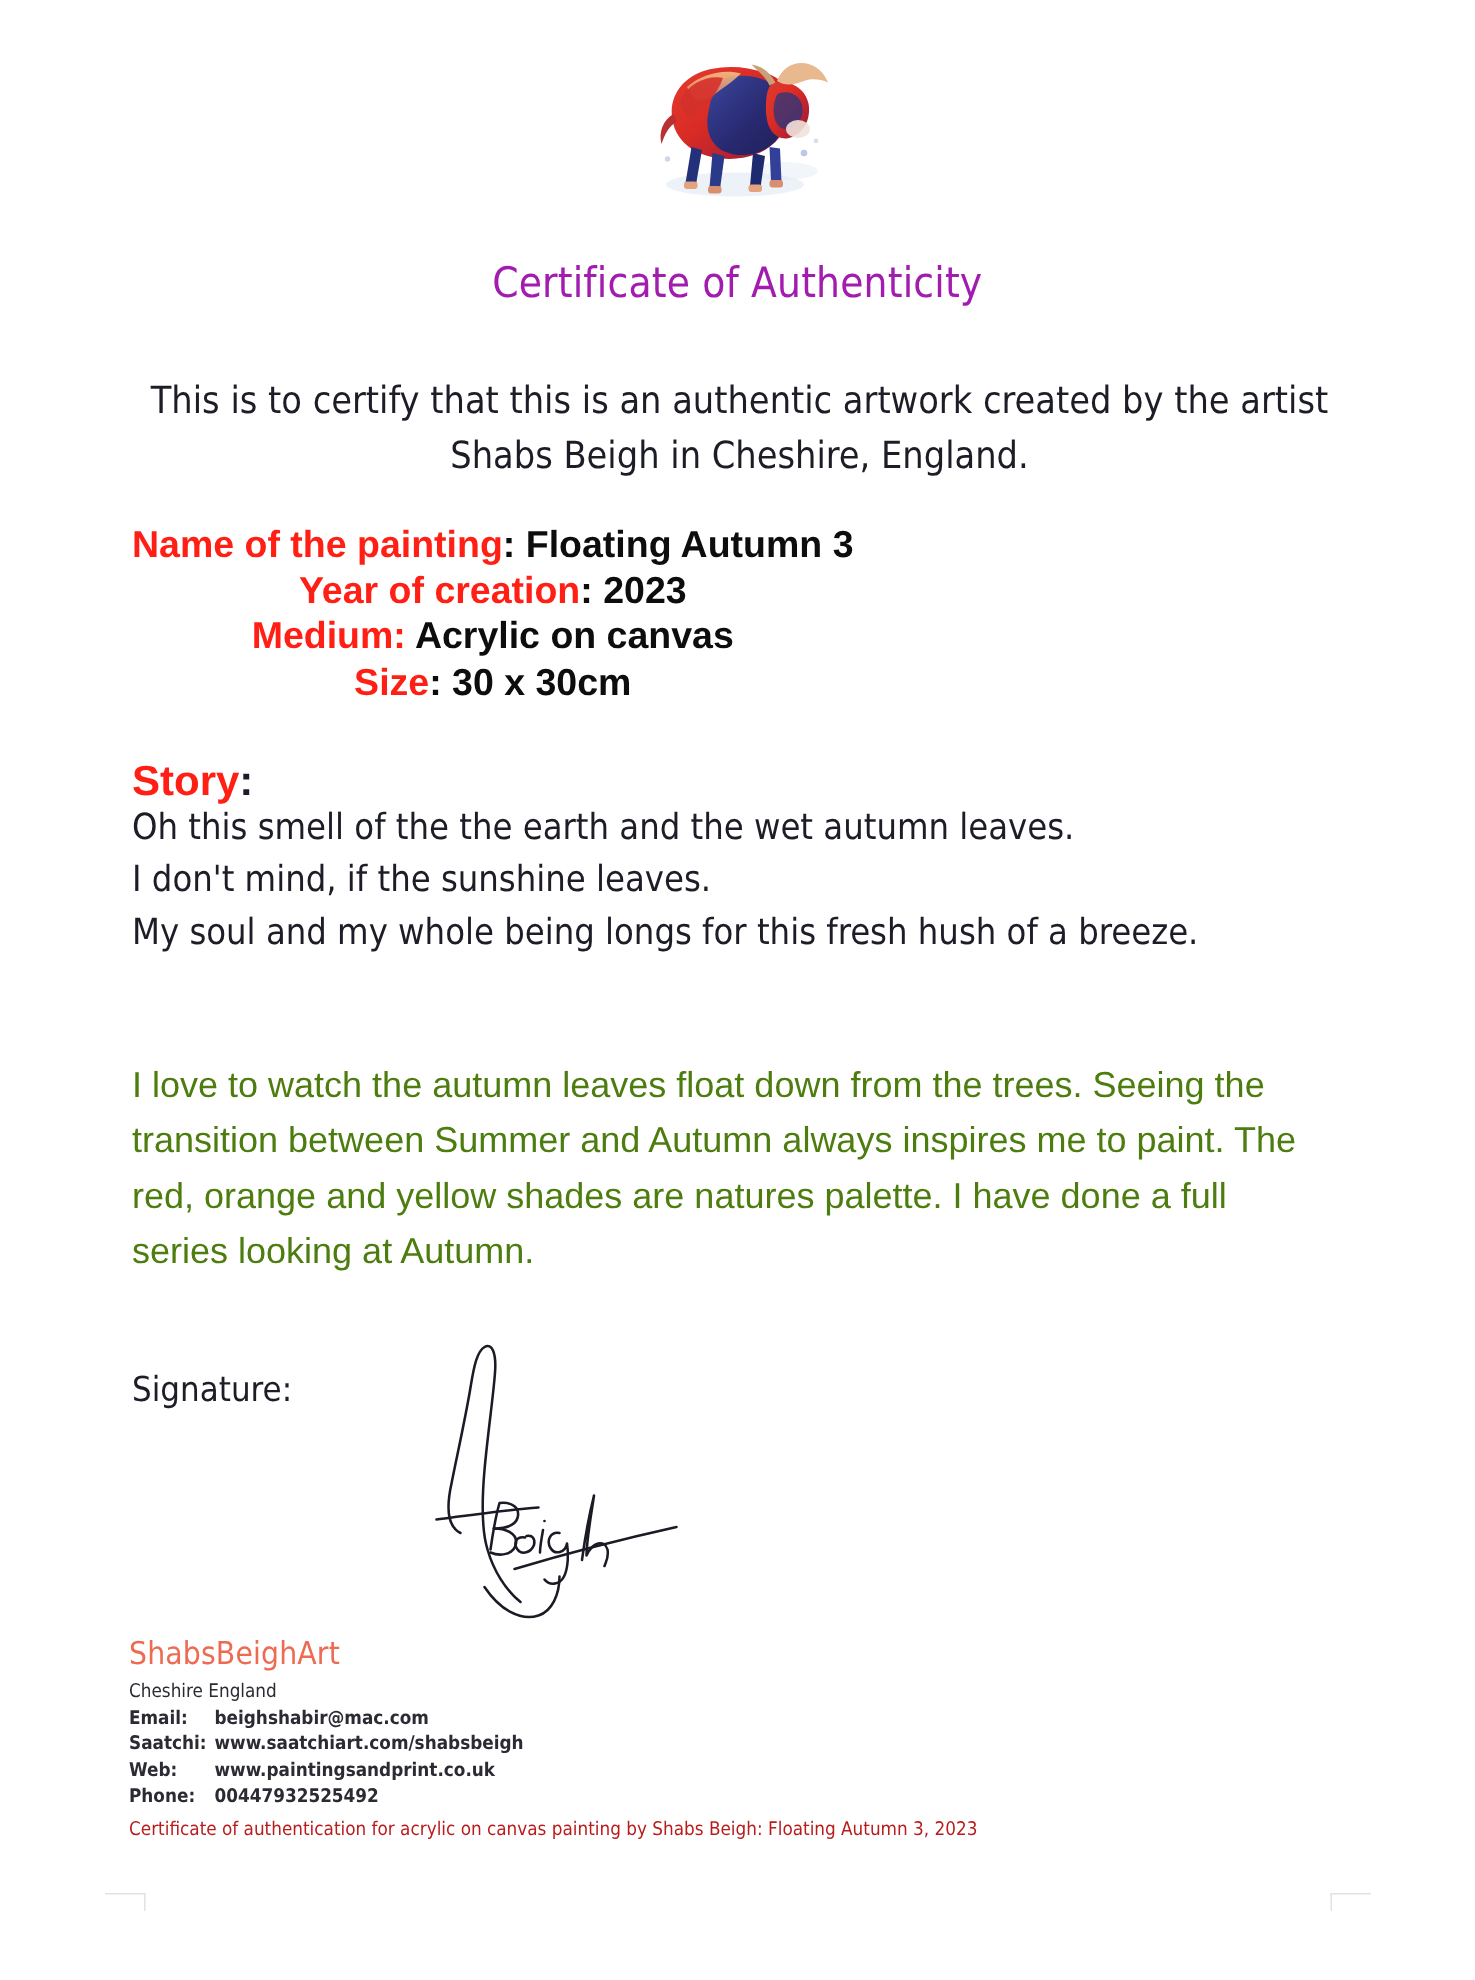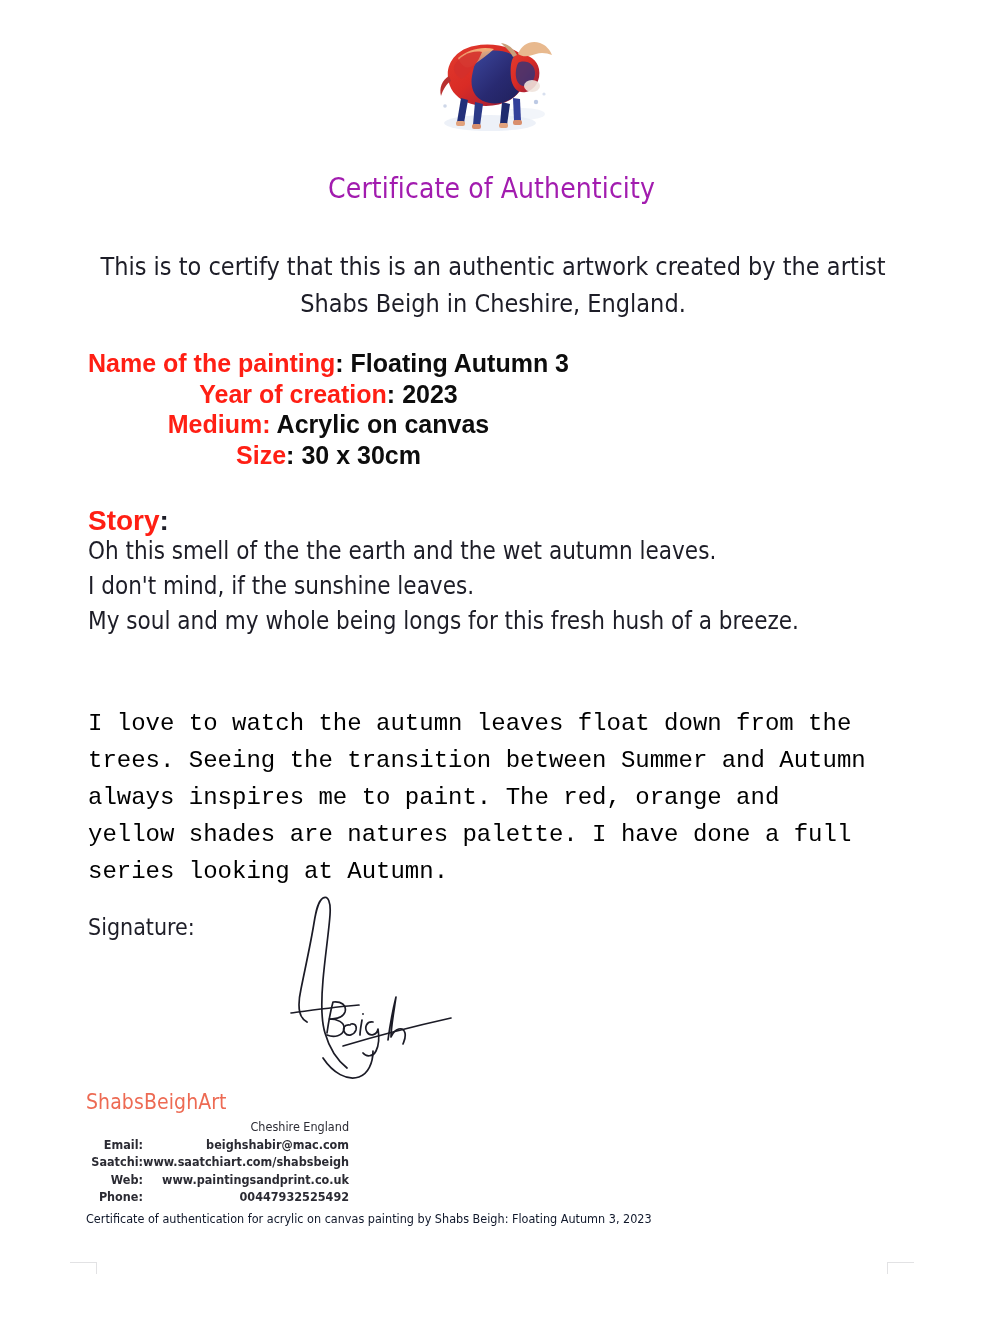--- a/index.html
+++ b/index.html
@@ -100,24 +100,24 @@
     font-size: 24px;
     line-height: 35px;
     color: #1d1d27;
   }
 
   .story-para {
     position: absolute;
     left: 88px;
     top: 705px;
     width: 790px;
-    font-family: Liberation Mono, monospace;
+    font-family: Liberation Sans, sans-serif;
     font-size: 24px;
     line-height: 37px;
-    color: #000000;
+    color: #4d7c0f;
     text-align: left;
   }
 
   
   .sig-label {
     position: absolute;
     left: 88px;
     top: 914px;
     font-family: "DejaVu Sans Condensed", "Liberation Sans Narrow", "Liberation Sans", sans-serif;
     font-size: 23px;
@@ -142,34 +142,33 @@
     letter-spacing: 0.1px;
   }
   .contact {
     position: absolute;
     left: 86px;
     top: 1118px;
     font-family: "DejaVu Sans Condensed", "Liberation Sans Narrow", "Liberation Sans", sans-serif;
     font-size: 12.5px;
     line-height: 17.5px;
     color: #2b2b33;
-    text-align: right;
   }
   .contact .city { display: block; }
   .contact .crow { display: flex; font-weight: bold; }
   .contact .ckey { width: 57px; flex: 0 0 57px; }
   .contact .cval { flex: 1 1 auto; }
 
   .caption {
     position: absolute;
     left: 86px;
     top: 1211px;
     font-family: "DejaVu Sans Condensed", "Liberation Sans Narrow", "Liberation Sans", sans-serif;
     font-size: 12.5px;
-    color: #0f172a;
+    color: #b91c1c;
   }
 
   
   .crop {
     position: absolute;
     width: 26px;
     height: 11px;
     border-color: #e2e2e4;
     border-style: solid;
   }

